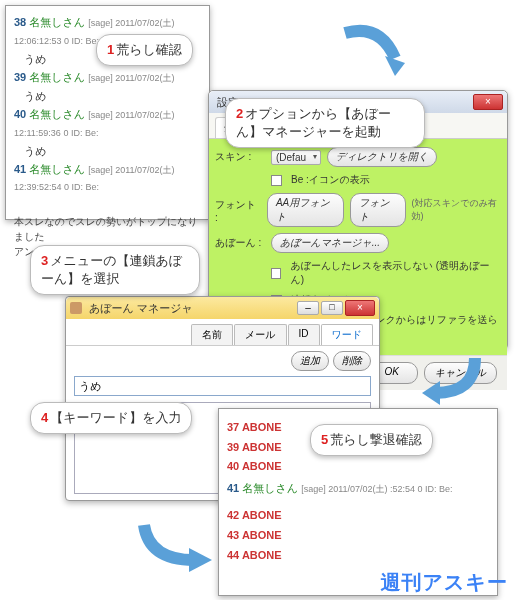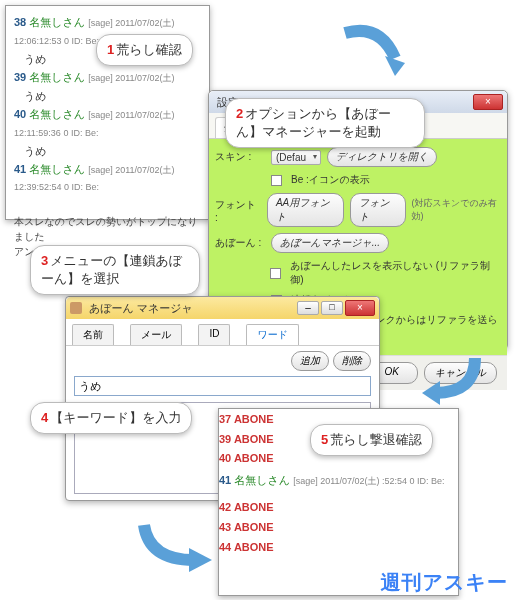--- a/index.html
+++ b/index.html
@@ -29,30 +29,30 @@
   .sel { border: 1px solid #aaa; background: linear-gradient(#fff,#e8e8e8); padding: 1px 14px 1px 4px; border-radius: 2px; position: relative; cursor: pointer; min-width:50px;}
   .sel::after { content: "▾"; position: absolute; right: 3px; top: 1px; font-size: 8px; color: #555; }
   .btn { border: 1px solid #999; background: linear-gradient(#fdfdfd,#e4e4e4); padding: 2px 8px; border-radius: 10px; cursor: pointer; font-size: 10px; font-style: italic; }
   .cb { display:inline-block; width:11px; height:11px; border:1px solid #888; background:#fff; margin-right:3px; vertical-align:middle; text-align:center; line-height:9px; font-size:9px; color:#2a5; }
   .sbtns { display:flex; justify-content:flex-end; gap:6px; padding:6px 10px; border-top:1px solid #ddd; background:#f0f0ec;}
   
   
   .mgr { left: 65px; top: 296px; width: 315px; height: 205px; border-radius: 4px; }
   .mgr .titlebar { background: linear-gradient(#fce9a0,#f5d56a); }
   .mgr-icon { width:12px; height:12px; background:#c96; border-radius:2px; margin-right:3px;}
-  .mgr-tabs { display:flex; padding: 5px 6px 0; gap:16px; border-bottom:1px solid #ccc;}
+  .mgr-tabs { display:flex; padding: 5px 6px 0; gap:1px; border-bottom:1px solid #ccc;justify-content:flex-end;}
   .mgr-tab { padding:3px 10px; border:1px solid #bbb; border-bottom:none; background:#f3f3f3; font-size:10px; cursor:pointer; border-radius:2px 2px 0 0;}
   .mgr-tab.active { background:#fff; color:#06c;}
   .mgr-toolbar { display:flex; justify-content:flex-end; gap:4px; padding:5px 8px;}
   .mgr-input-wrap { padding: 0 8px 8px;}
   .mgr-input { width:100%; border:1px solid #8aa8cc; padding:3px 4px; font-size:11px; margin-bottom:6px;}
   .mgr-list { border:1px solid #aab; background:#fff; height:92px; padding:4px; font-size:11px;}
   
   
-  .thread2 { left: 218px; top: 408px; width: 241px; height: 188px; padding: 0; line-height:1.6;}
+  .thread2 { left: 218px; top: 408px; width: 280px; height: 188px; padding: 8px; line-height:1.6;}
   .abone-line { color:#c33; font-weight:bold; margin:2px 0;}
   
   
   .callout { position:absolute; background:#fff; border:1px solid #bbb; border-radius:14px; padding:6px 10px; box-shadow:0 2px 5px rgba(0,0,0,0.25); font-size:13px; color:#333;}
   .callout .num { color:#d22; font-weight:bold; margin-right:2px;}
   .c1 { left:96px; top:34px;}
   .c2 { left:225px; top:98px; width:200px; line-height:1.4;}
   .c3 { left:30px; top:245px; width:170px;}
   .c4 { left:30px; top:402px;text-align:right;}
   .c5 { left:310px; top:424px;}
@@ -111,21 +111,21 @@
         <span class="btn">フォント</span>
         <span style="font-size:9px;color:#666;">(対応スキンでのみ有効)</span>
       </div>
     <div class="srow">
         <span class="slabel">あぼーん :</span>
         <span class="btn">あぼーんマネージャ...</span>
       </div>
     <div class="srow">
         <span class="slabel"></span>
         <span class="cb"></span>
-        <span>あぼーんしたレスを表示しない (リファラ制御)</span>
+        <span>あぼーんしたレスを表示しない (透明あぼーん)</span>
       </div>
     <div class="srow">
         <span class="slabel"></span>
         <span class="cb">✓</span>
         <span>連鎖あぼーん</span>
       </div>
     <div class="srow">
         <span class="slabel" style="width:58px;">リファラ制御 :</span>
         <span class="cb">✓</span>
         <span>スレッド表示のリンクからはリファラを送らない</span>

